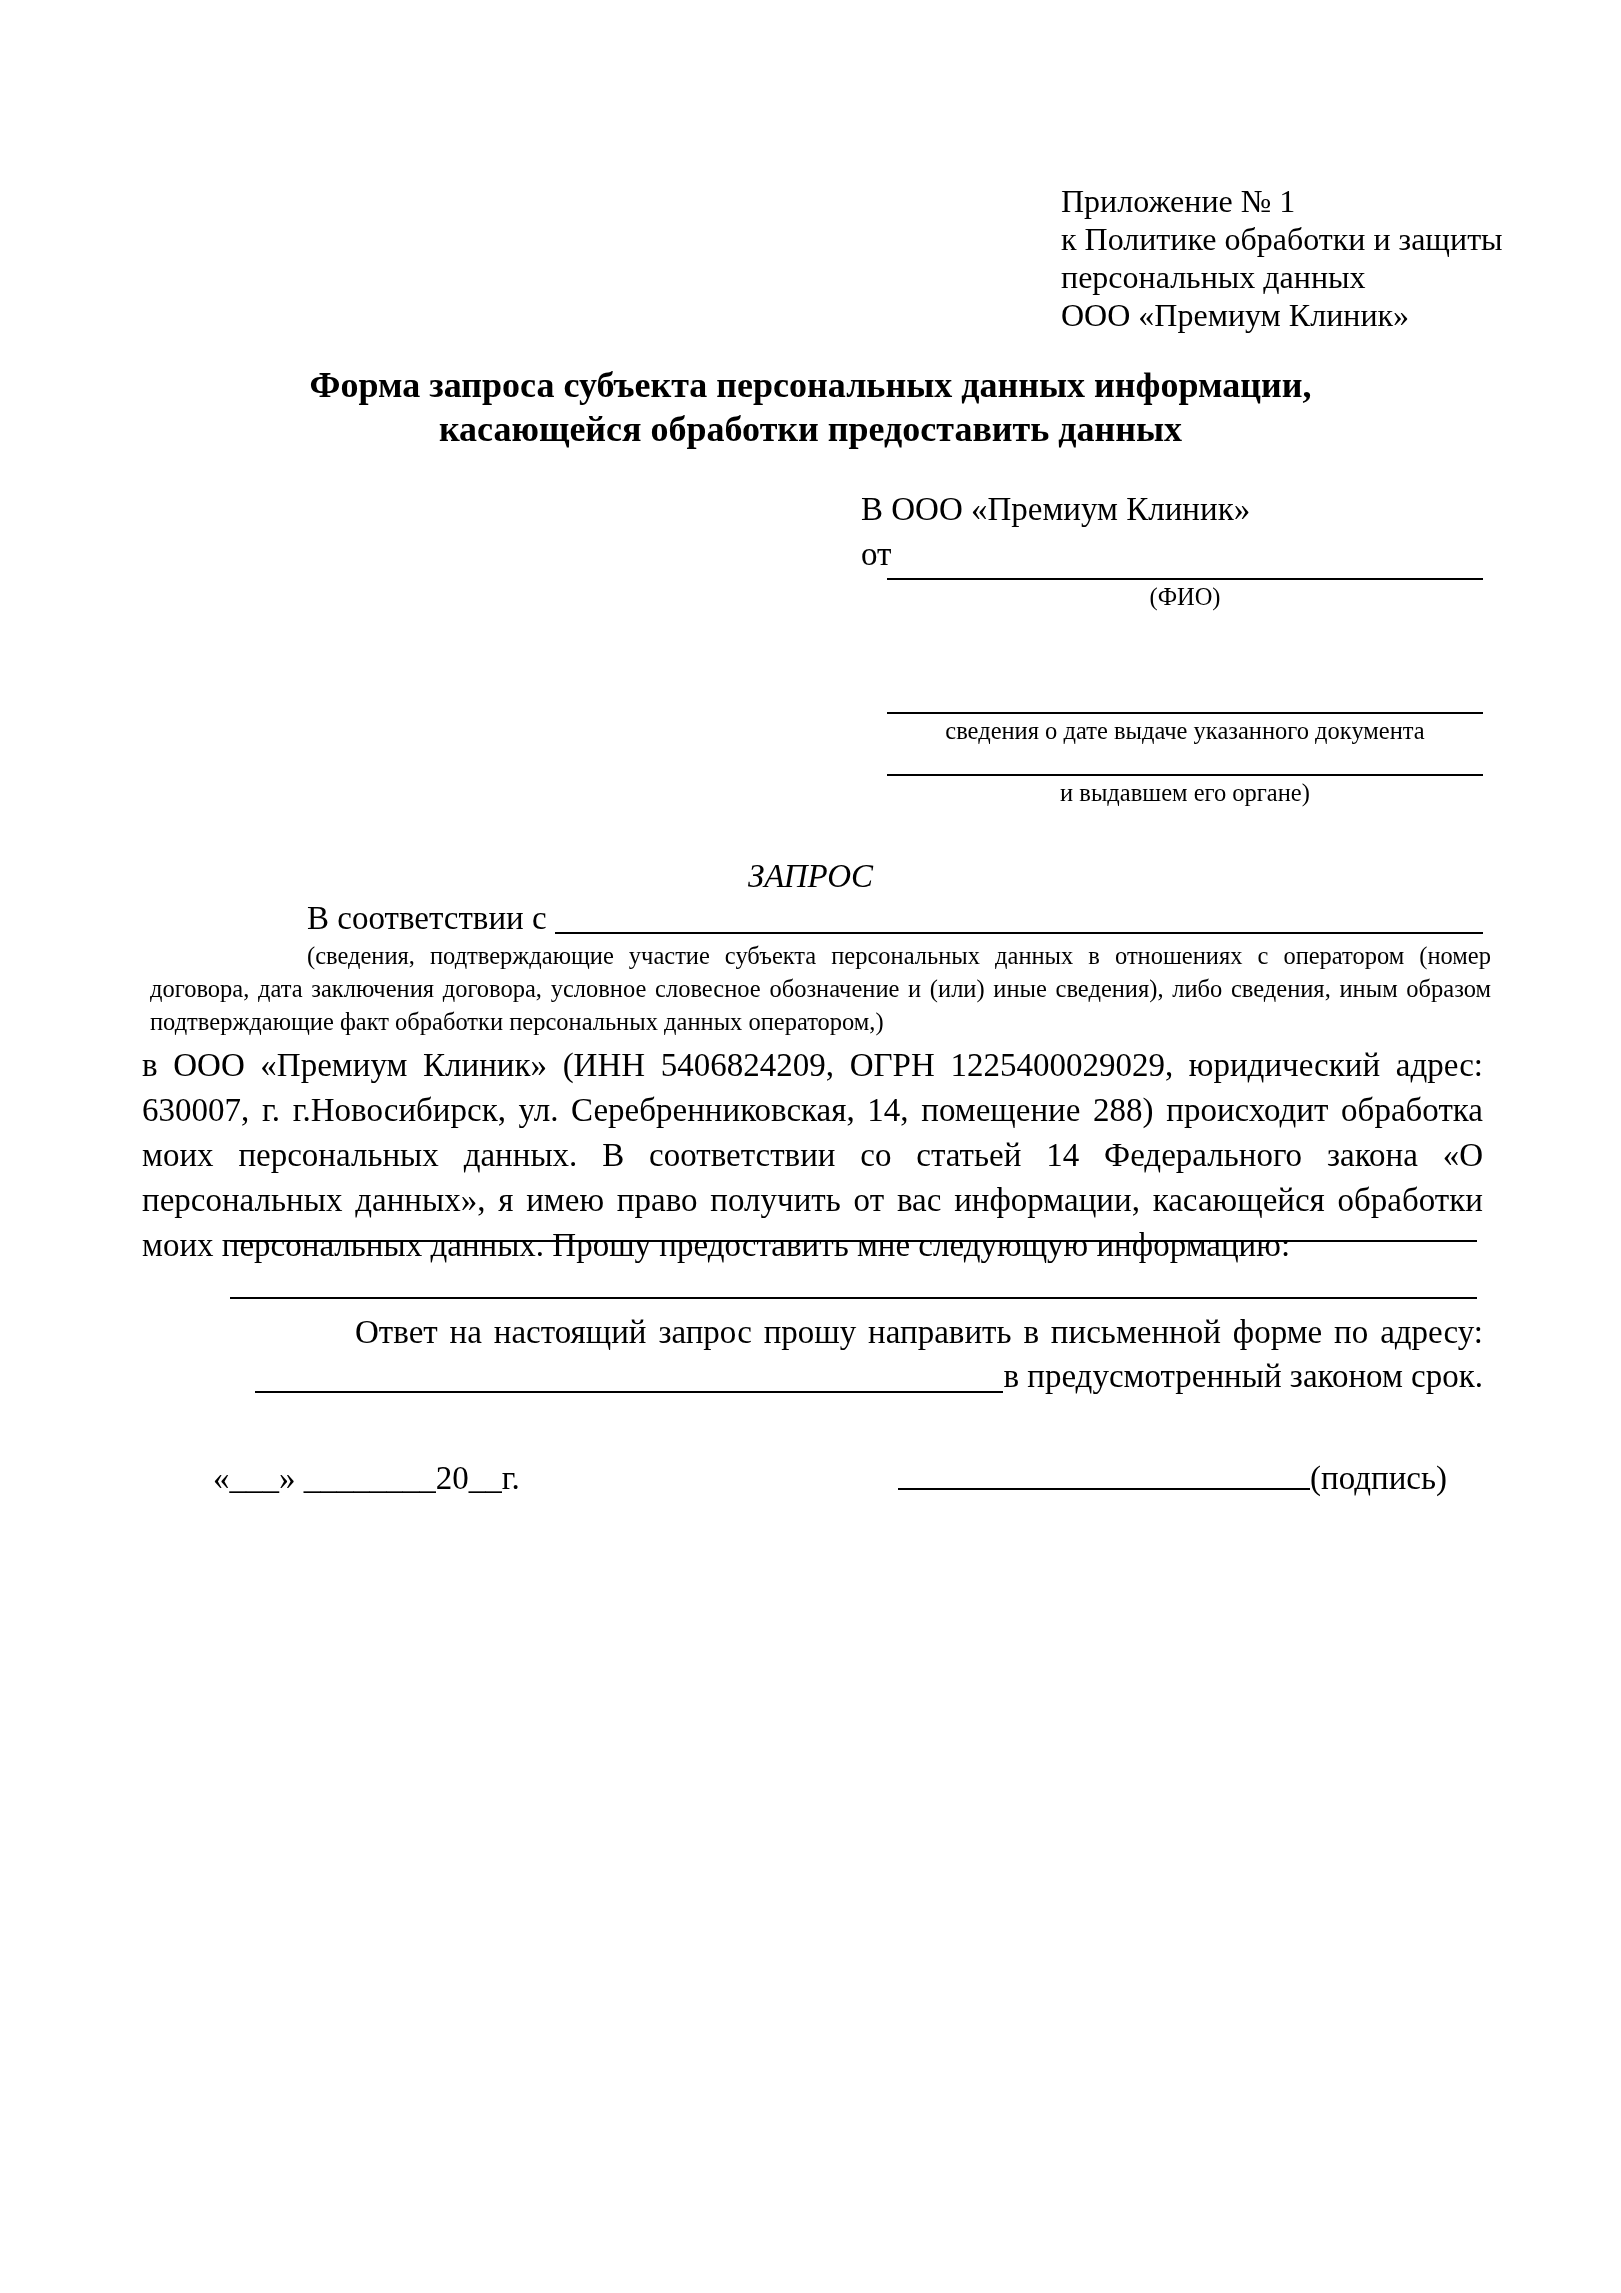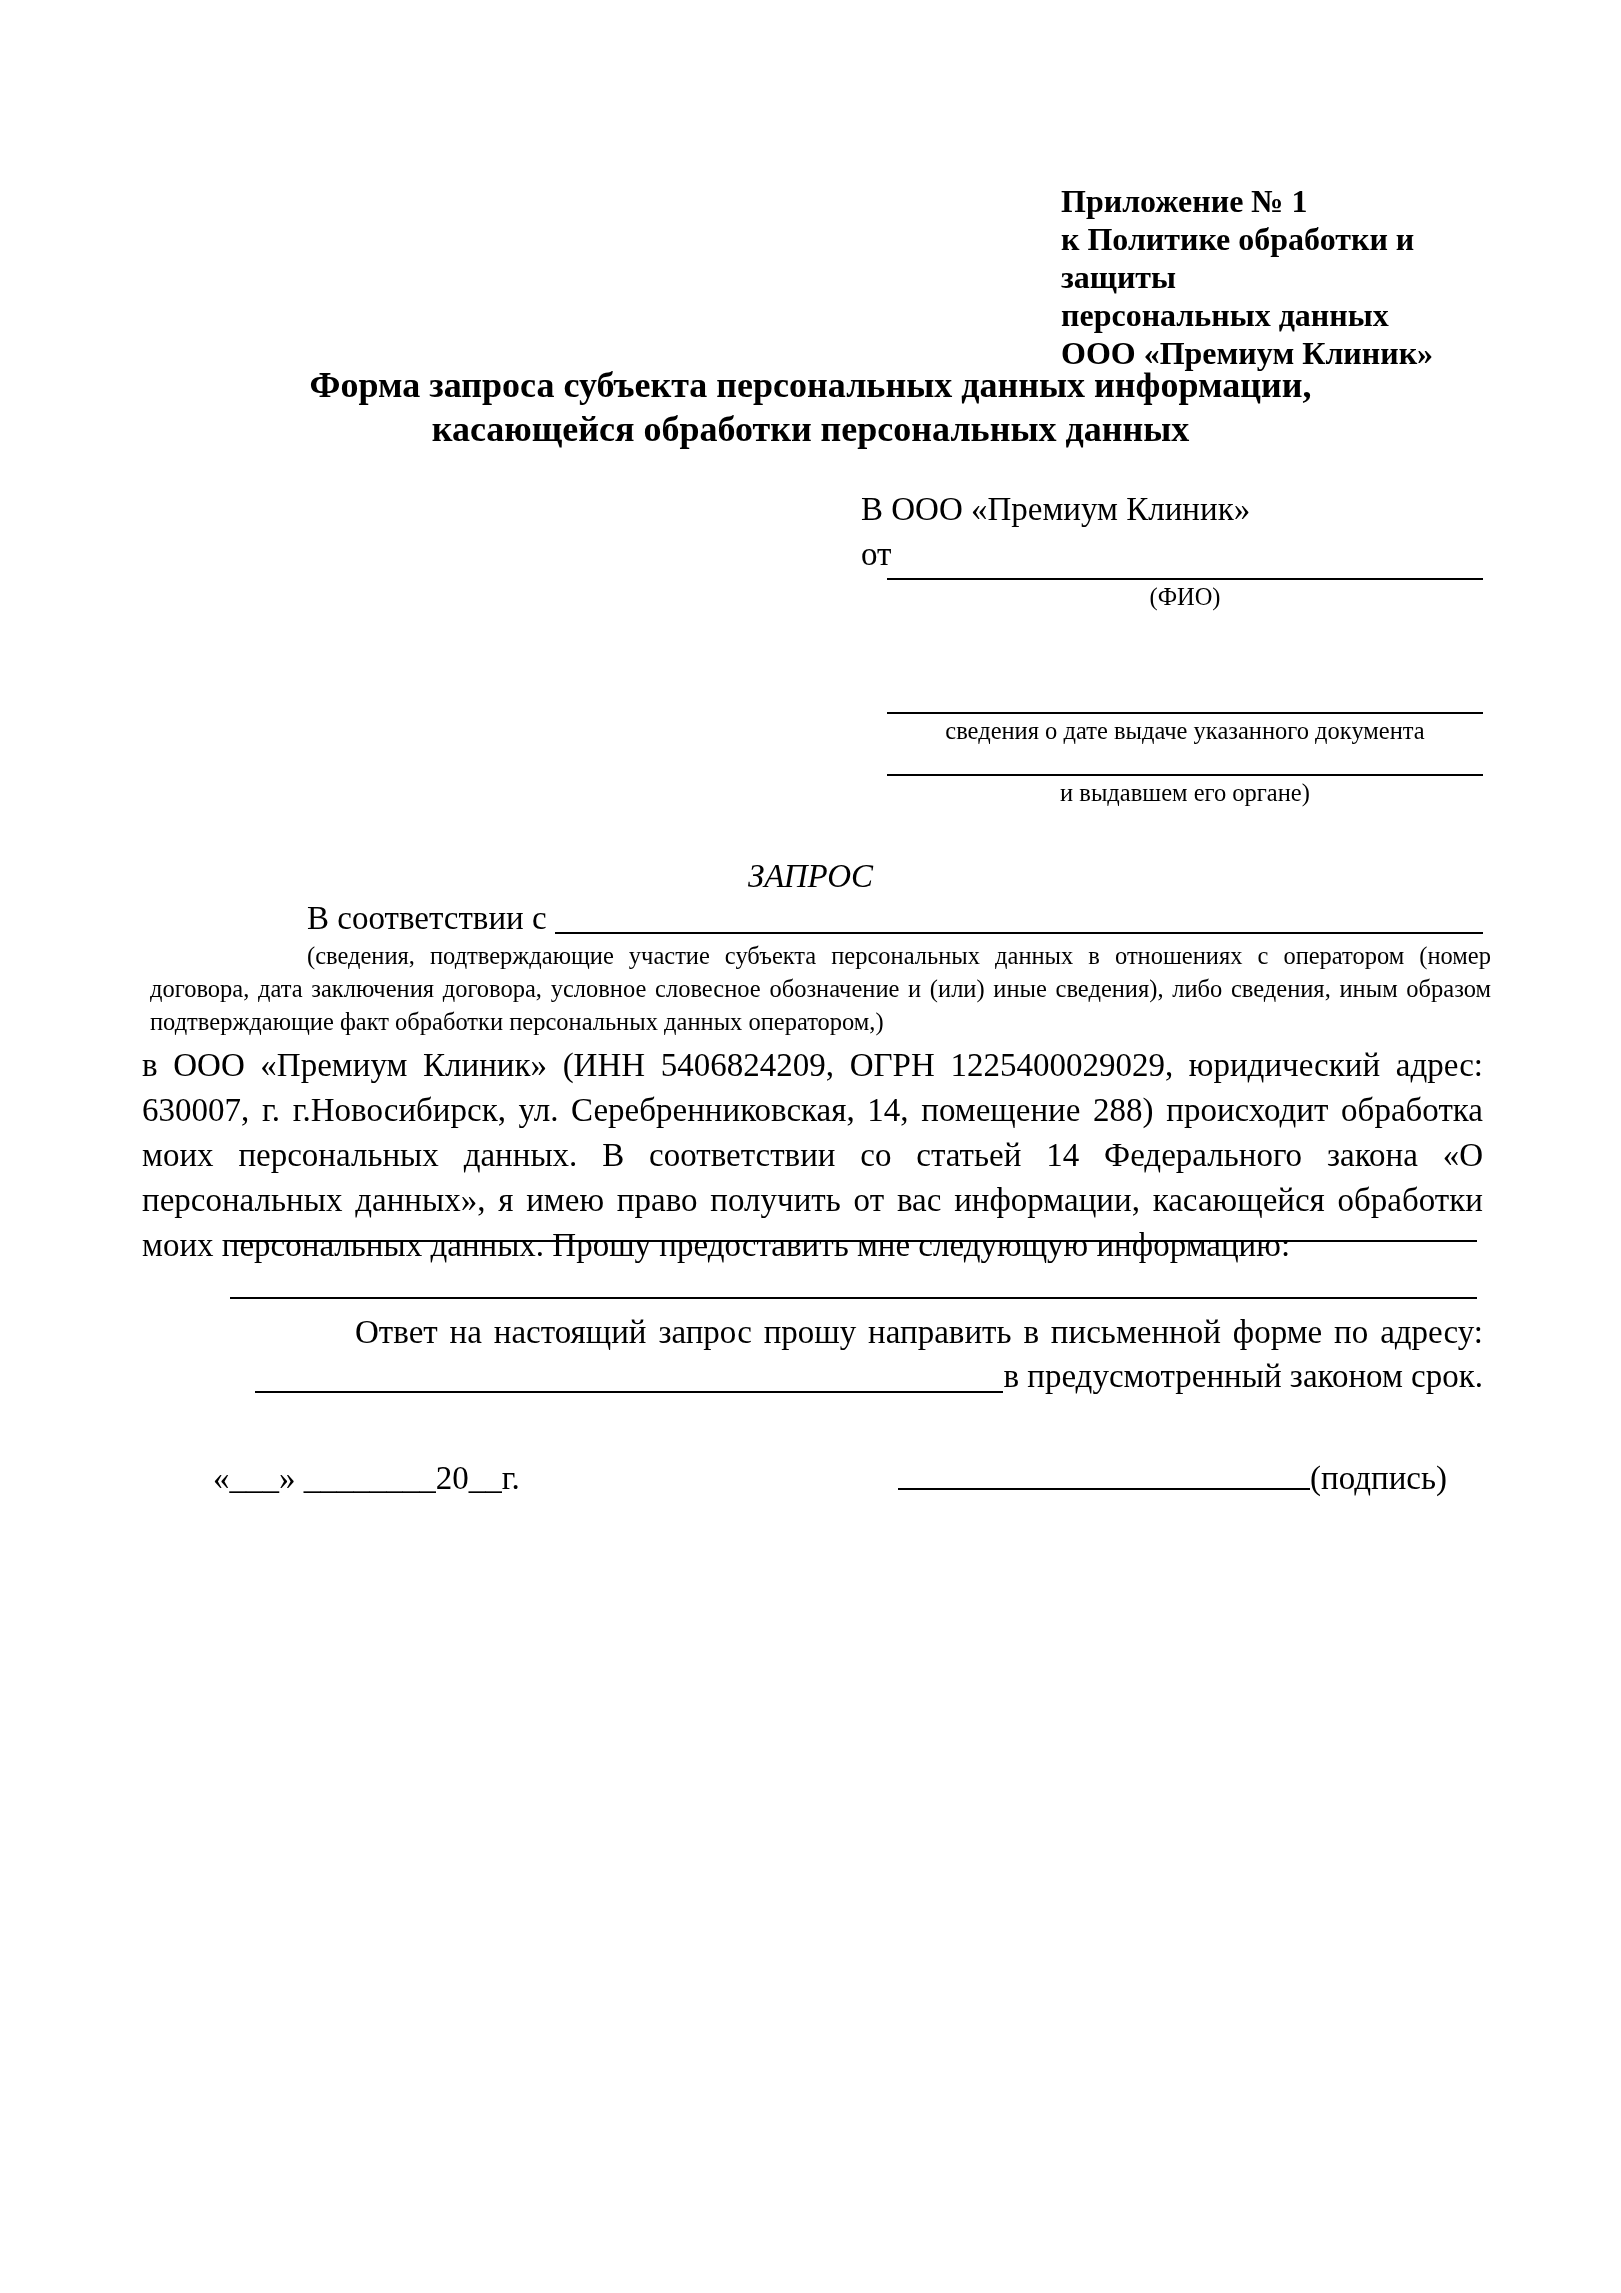--- a/index.html
+++ b/index.html
@@ -9,21 +9,21 @@
     height:2294px;
     background:#ffffff;
     color:#000000;
     font-family:"Liberation Serif","DejaVu Serif",serif;
     overflow:hidden;
   }
   .abs{position:absolute;}
 
   .appendix{
     left:1061px; top:182px; width:461px;
-    font-size:32px; line-height:38px;font-weight:bold;
+    font-size:32px; line-height:38px;
   }
 
   .title{
     left:0; top:363px; width:100%;
     text-align:center; font-weight:700;
     font-size:36px; line-height:44px;
   }
 
   .addressee{
     left:861px; top:487px;
@@ -103,21 +103,21 @@
 
   <div class="abs appendix">
     <div>Приложение № 1</div>
     <div>к Политике обработки и защиты</div>
     <div>персональных данных</div>
     <div>ООО «Премиум Клиник»</div>
   </div>
 
   <div class="abs title">
     <div>Форма запроса субъекта персональных данных информации,</div>
-    <div>касающейся обработки персональных данных</div>
+    <div>касающейся обработки предоставить данных</div>
   </div>
 
   <div class="abs field" style="top:578px">
     <div class="rule"></div>
     <div class="fcaption">(ФИО)</div>
   </div>
 
   <div class="abs addressee">
     <div>В ООО «Премиум Клиник»</div>
     <div>от</div>

